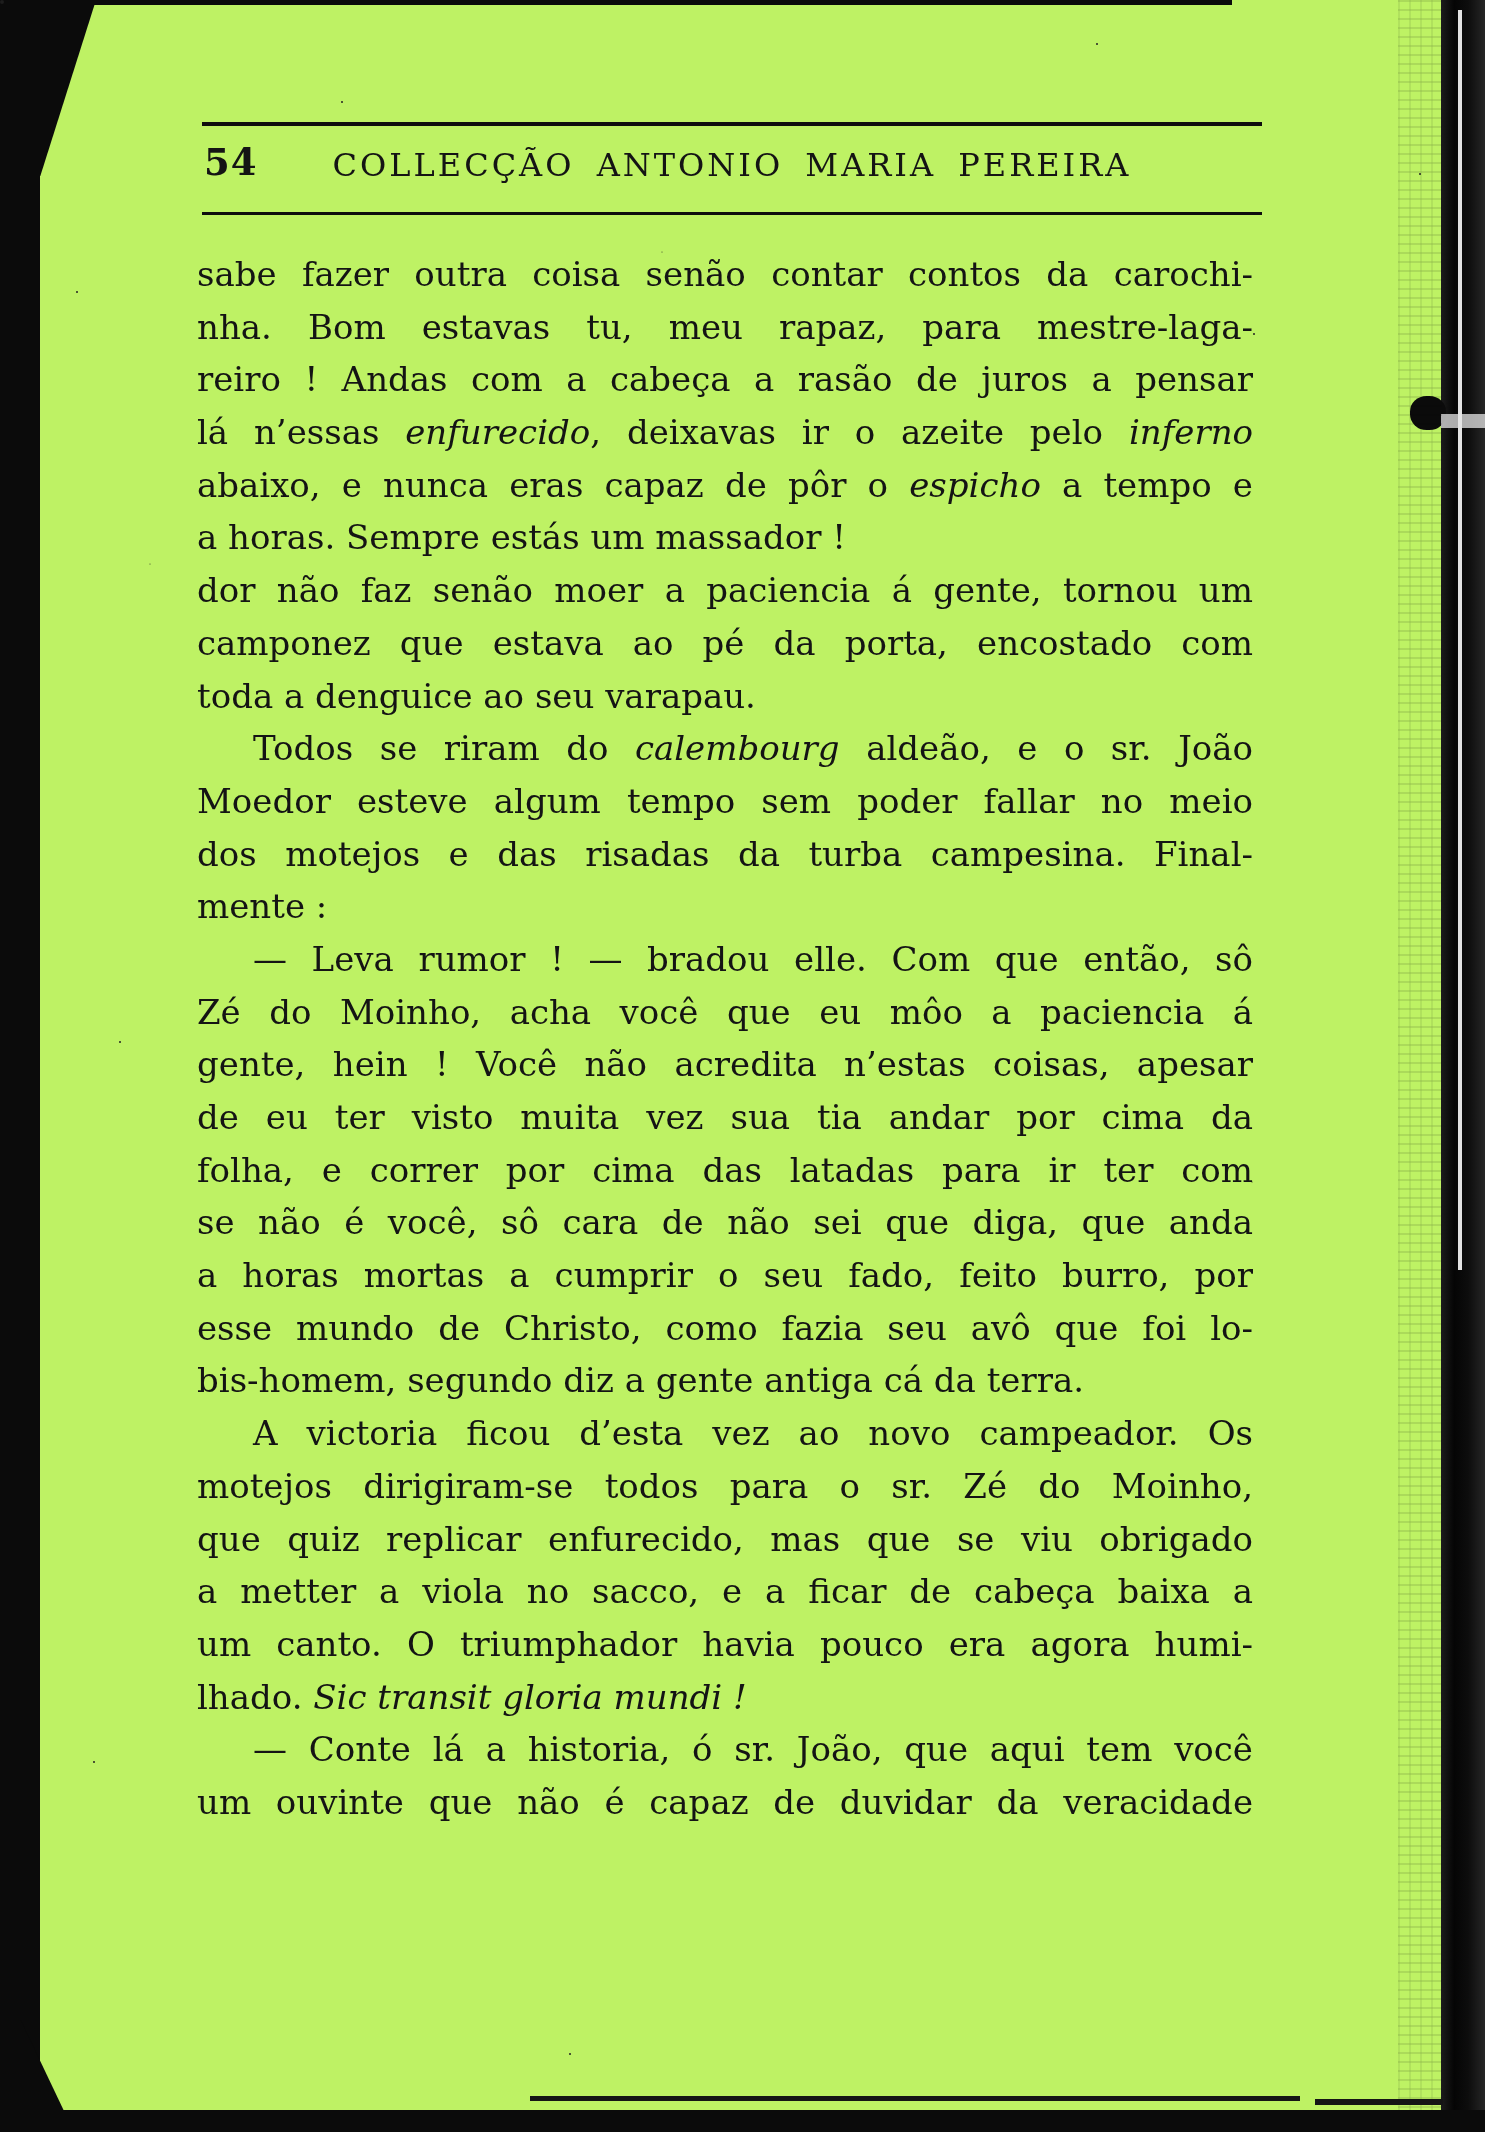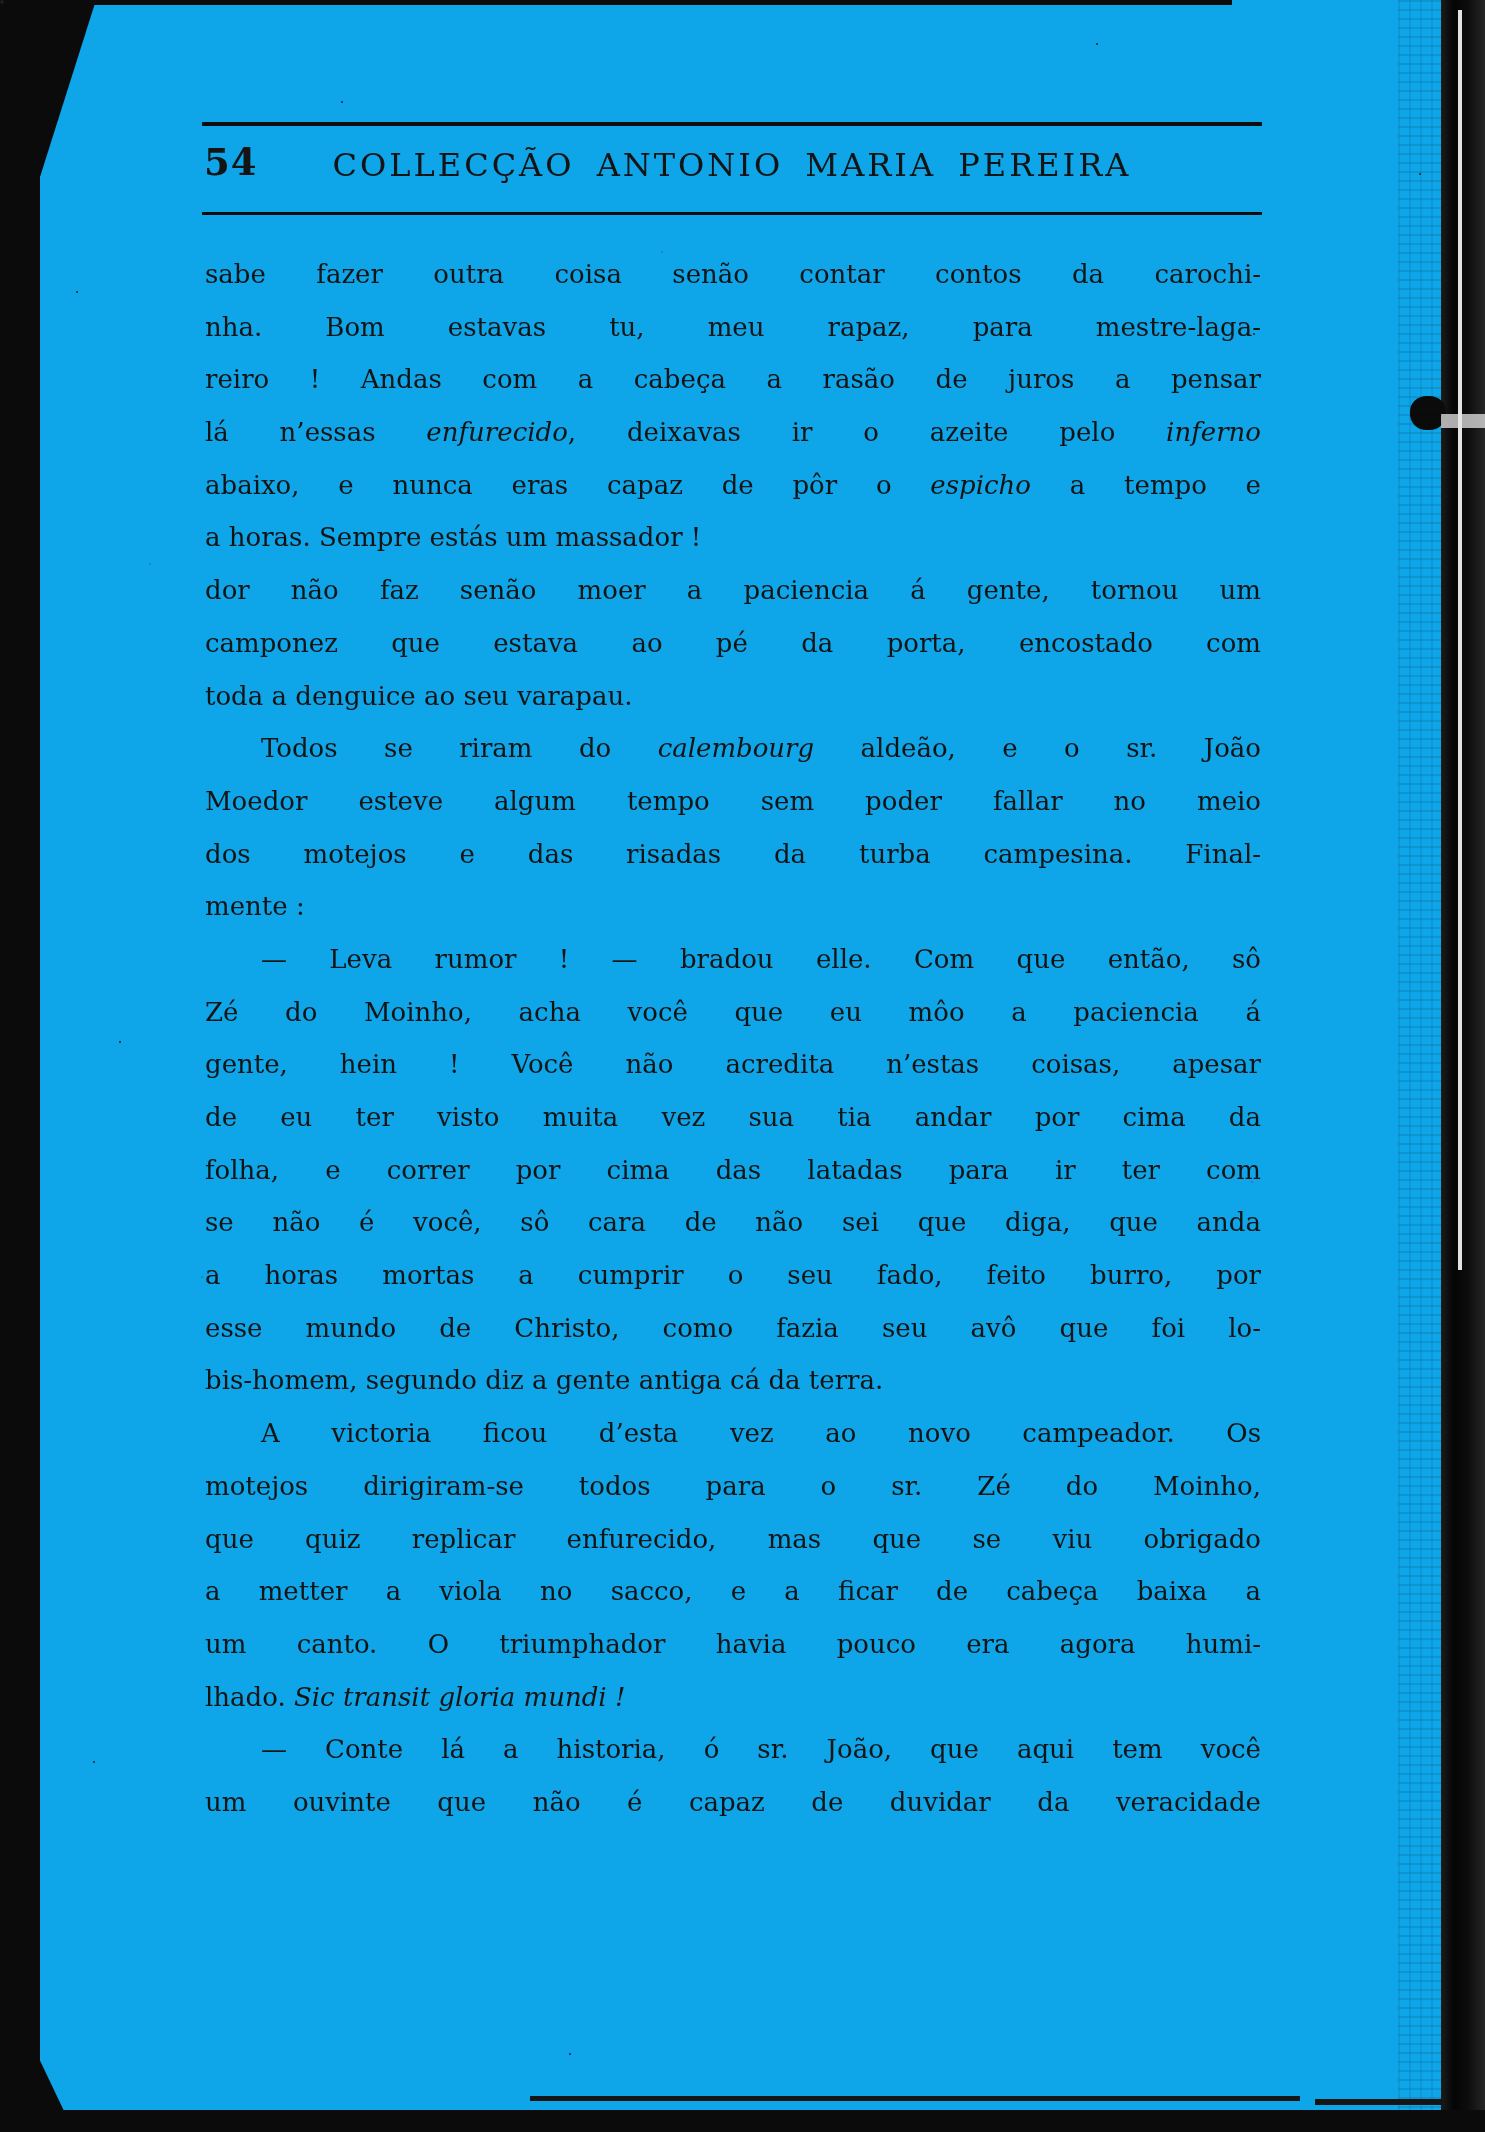--- a/index.html
+++ b/index.html
@@ -2,32 +2,32 @@
 <html><head>
 <meta charset="utf-8">
 <style>
   * { margin:0; padding:0; box-sizing:border-box; }
   html,body { width:1485px; height:2132px; }
   body {
     position:relative; overflow:hidden;
     background:#ffffff; color:#141414;
     font-family:"DejaVu Serif", serif;
   }
-  .page { position:absolute; inset:0; background:#0ea5e9;text-decoration:underline; }
+  .page { position:absolute; inset:0; background:#bef264;text-decoration:underline; }
 
   
   .rule { position:absolute; background:#0e0e0e; }
   .rule-top    { left:202px; top:122px; width:1060px; height:4px; }
   .rule-bottom { left:202px; top:212px; width:1060px; height:3px; }
   .header-row { position:absolute; left:202px; top:138px; width:1060px; height:56px; }
   .pagenum { position:absolute; left:2px; top:2px; font-size:37px; font-weight:bold; letter-spacing:1px; }
   .title { display:block; text-align:center; font-size:32px; letter-spacing:3px; word-spacing:9px; padding-top:8px; white-space:nowrap; }
 
   
-  .text-block { position:absolute; left:205px; top:248px; width:1056px; font-size:26px; }
+  .text-block { position:absolute; left:197px; top:248px; width:1056px; font-size:34px; }
   .line { height:52.7px; line-height:52.7px; text-align:justify; text-align-last:justify; overflow:hidden; }
   .line.end { text-align-last:left; }
   .line.indent { text-indent:56px; }
   .it { font-style:italic; }
 
   
   .scan { position:absolute; background:#0b0b0b; }
   .scan-left { left:0; top:0; width:40px; height:2132px; }
   .scan-left-top { left:0; top:0; width:96px; height:176px; clip-path:polygon(0 0,100% 0,42% 100%,0 100%); }
   .scan-left-bottom { left:0; top:2020px; width:74px; height:112px; clip-path:polygon(0 0,28% 0,100% 100%,0 100%); }

